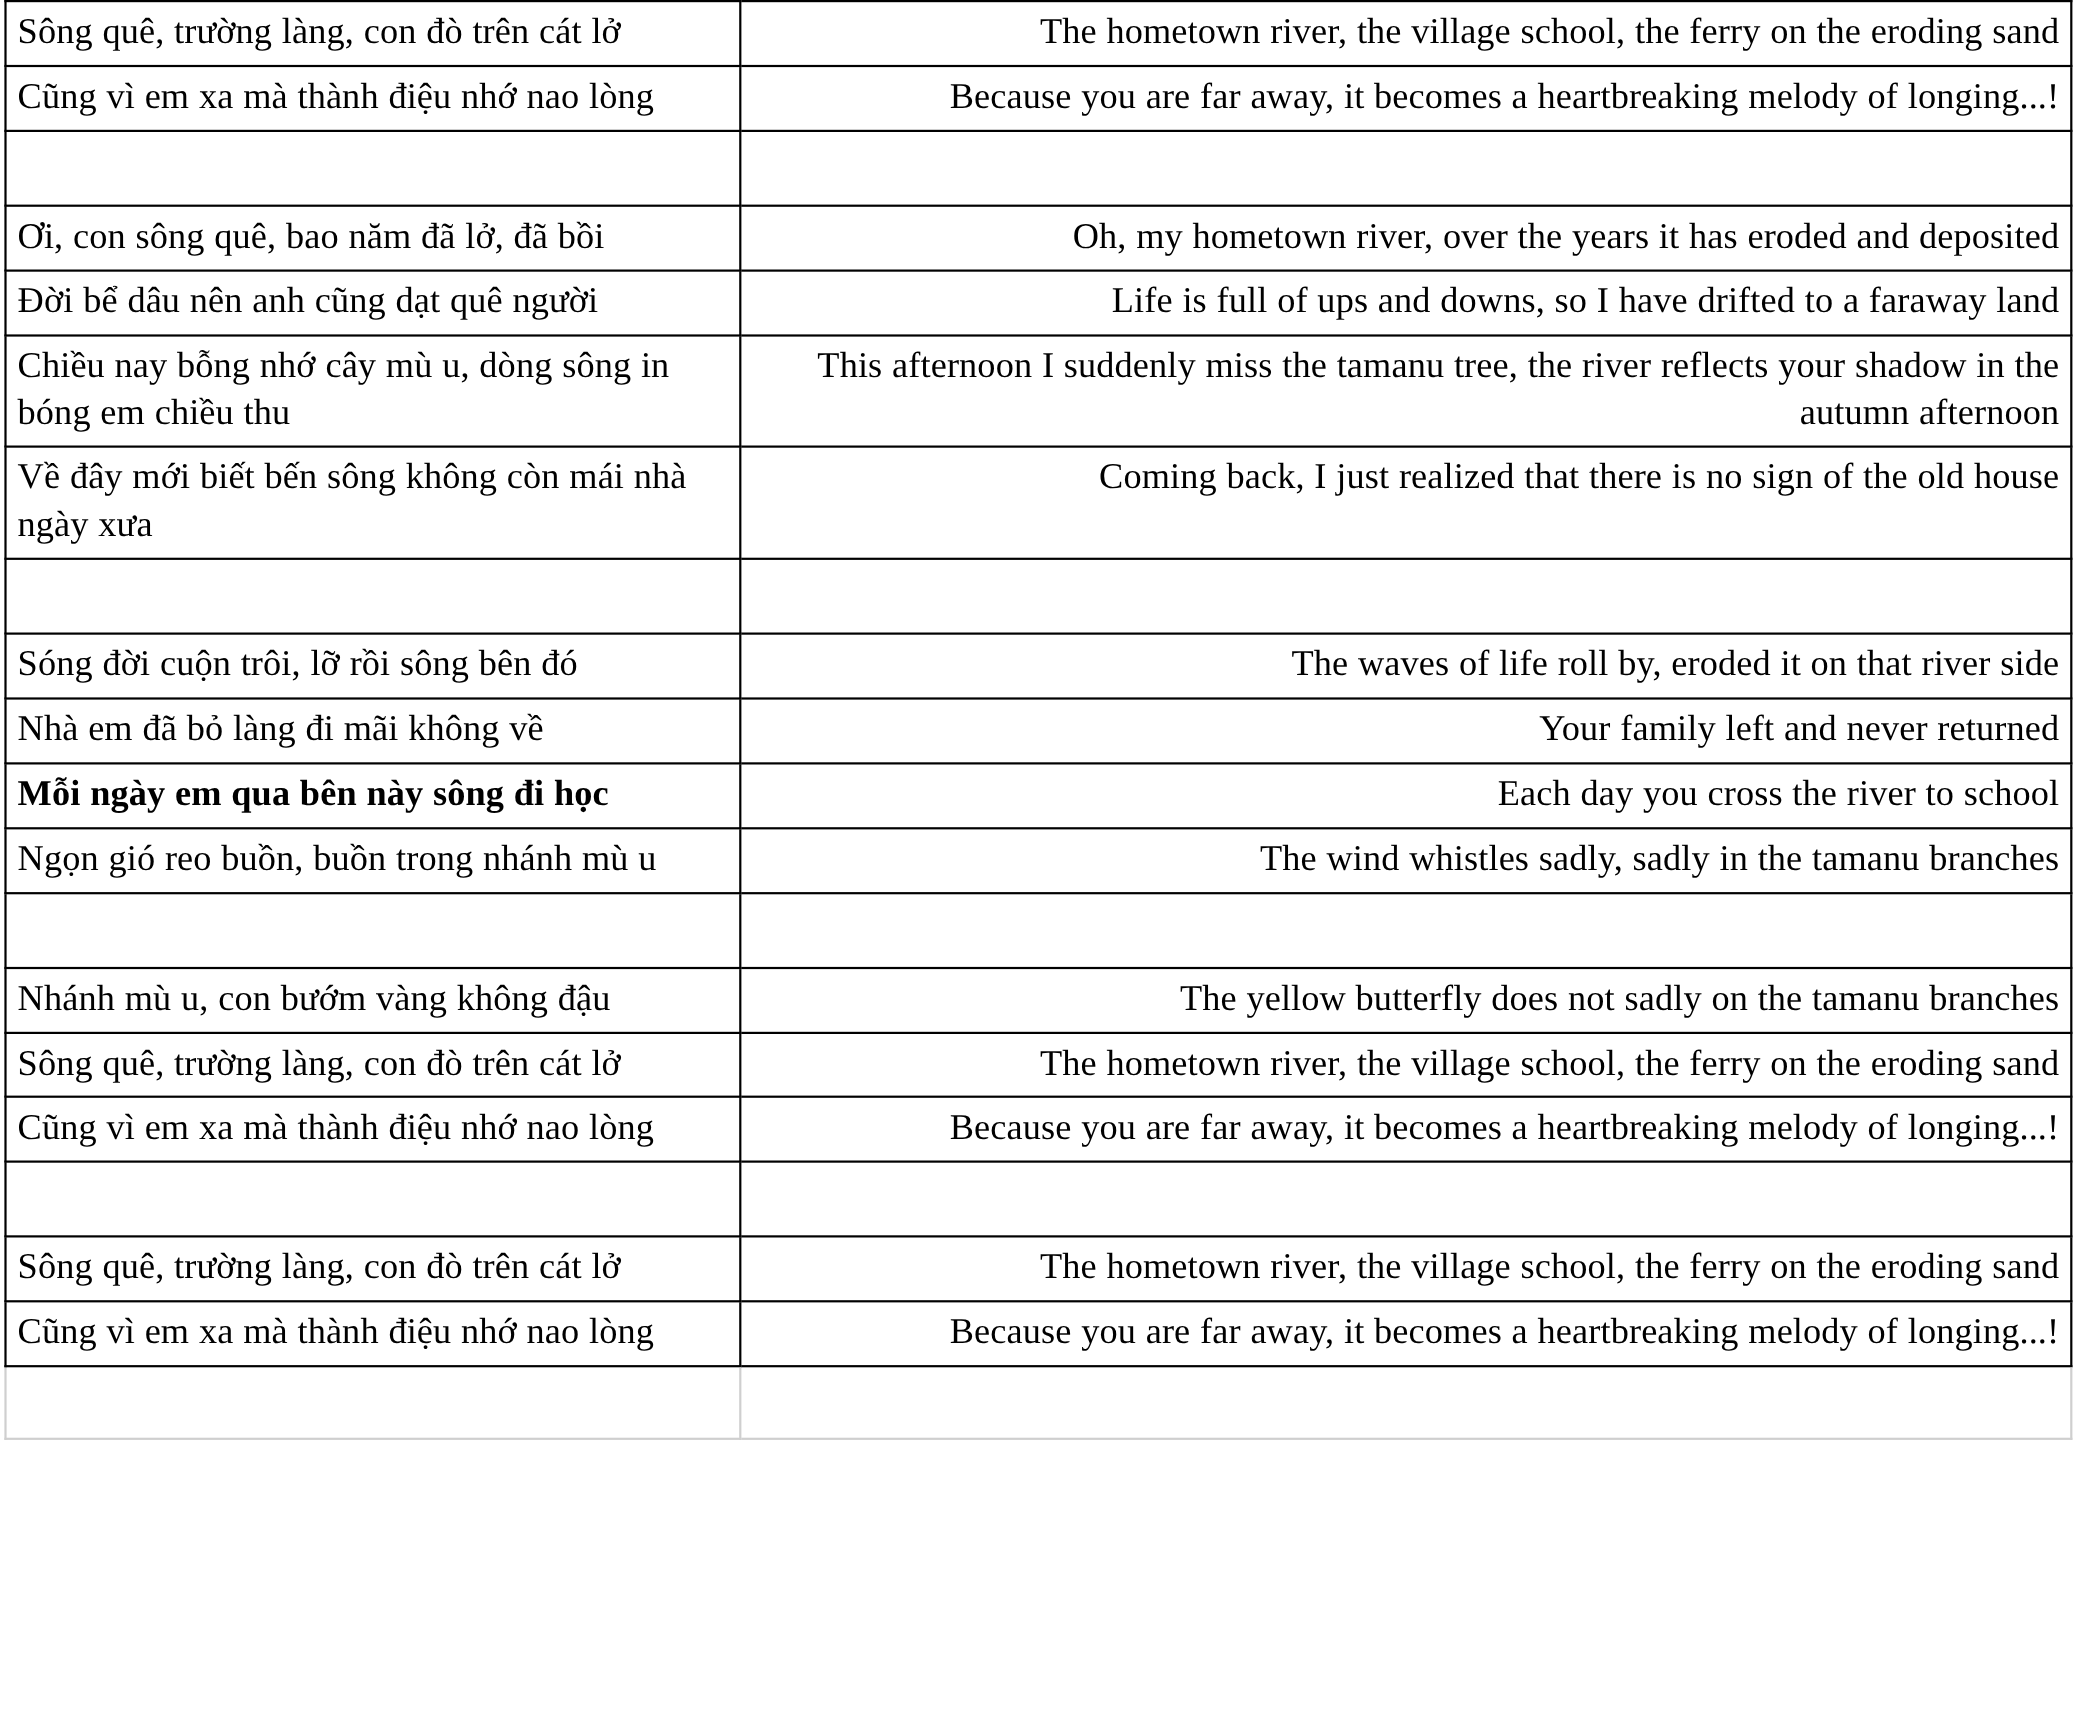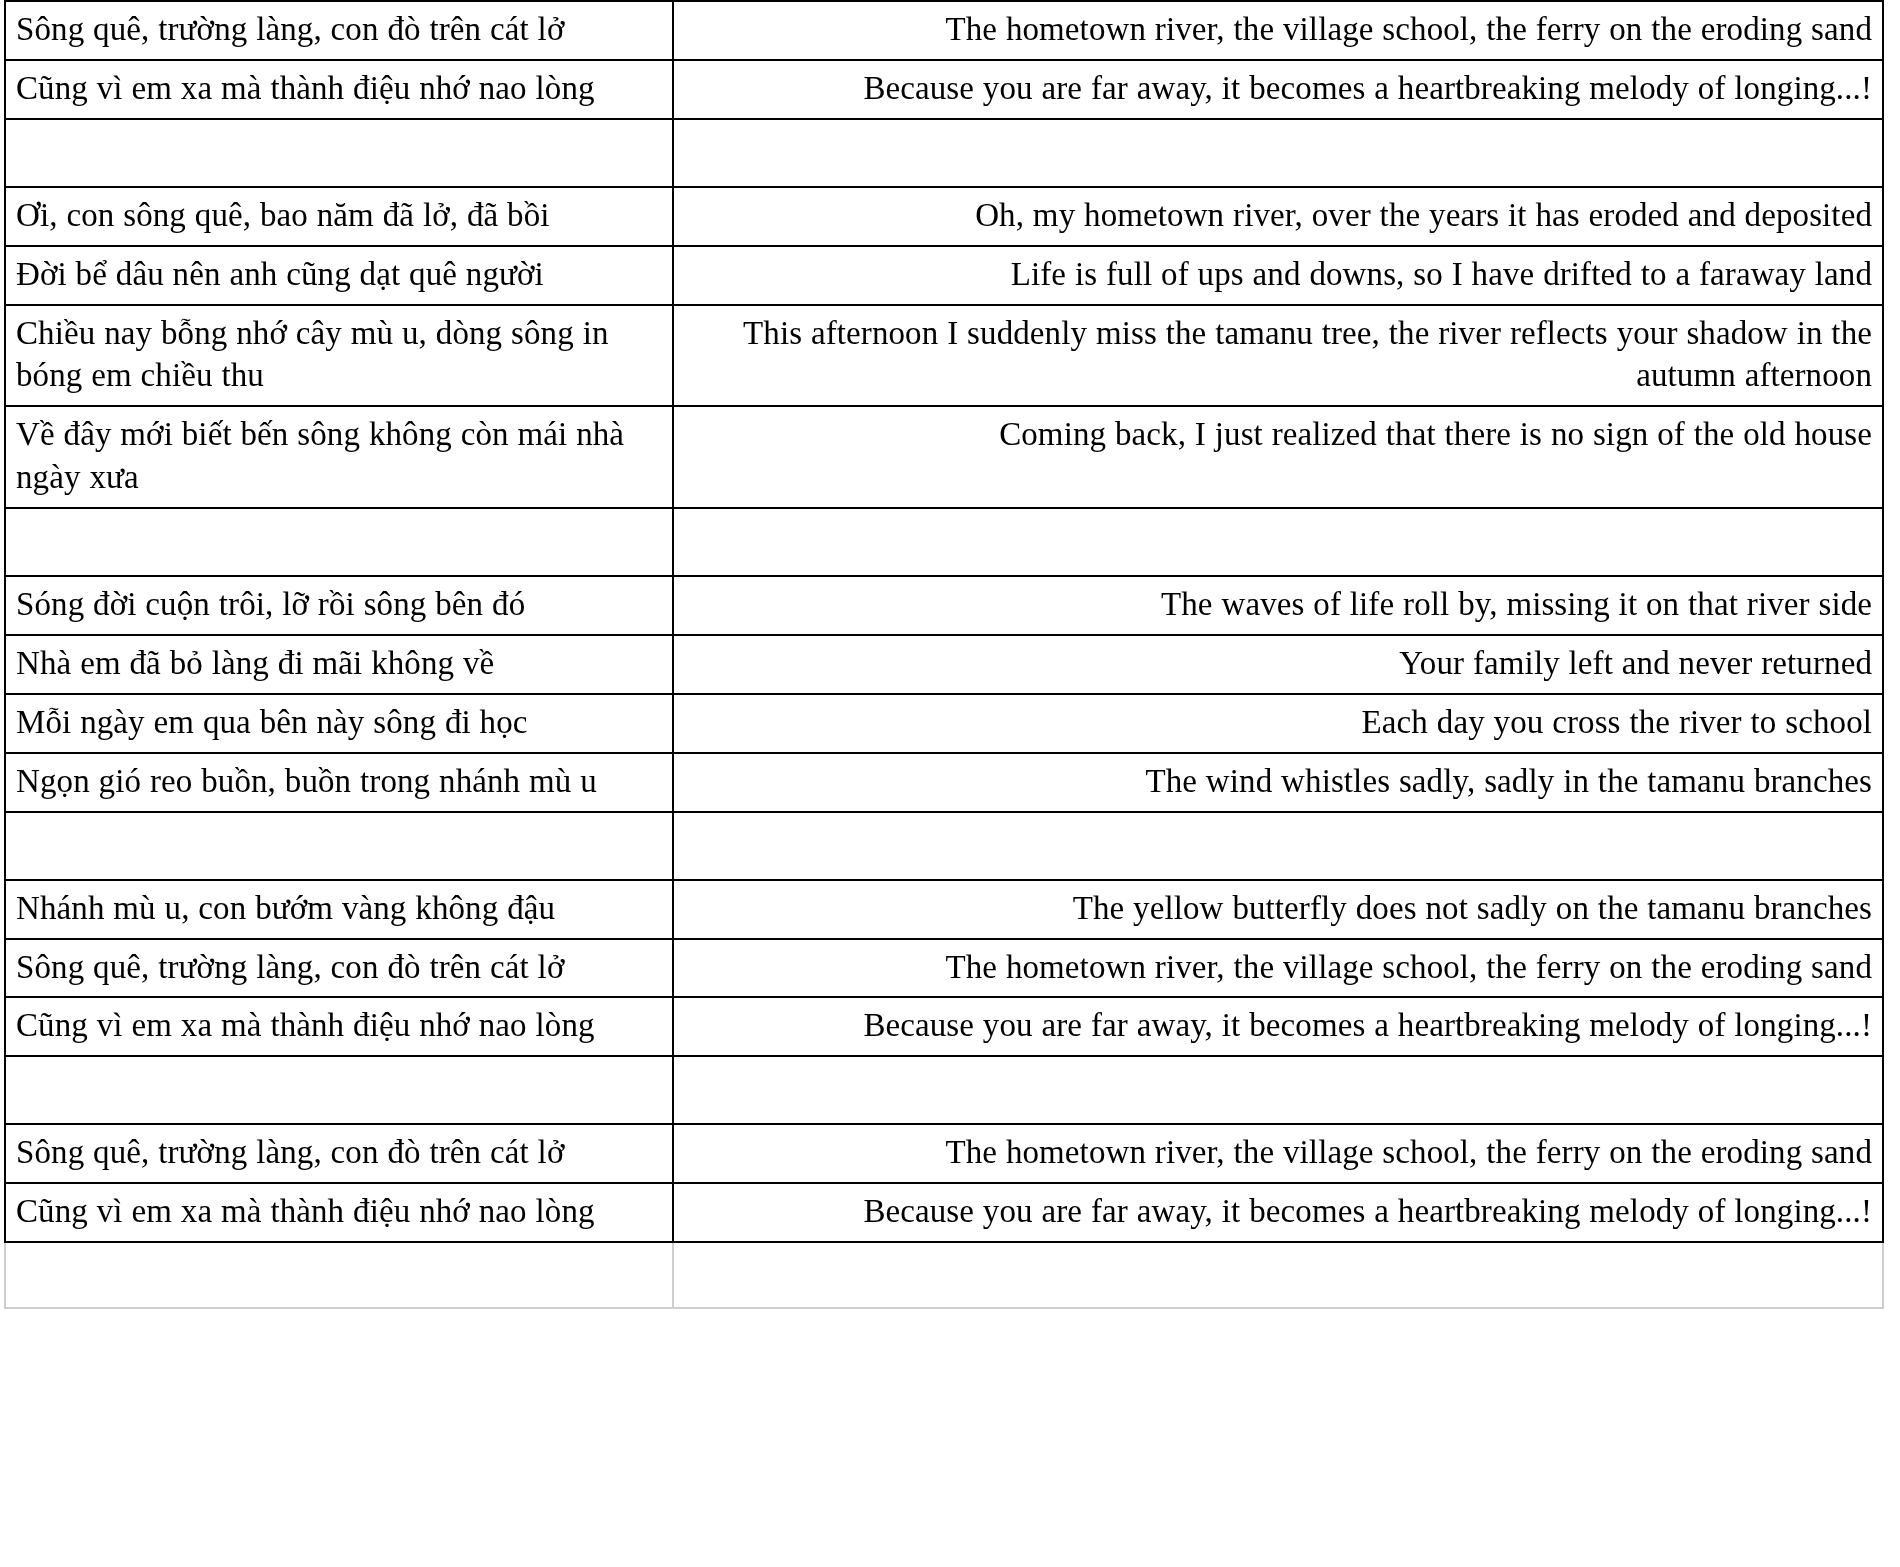--- a/index.html
+++ b/index.html
@@ -45,21 +45,21 @@
     padding-left: 14px;
     text-align: right;
   }
   tr.blank-row td {
     height: 52px;
   }
   tr.blank-row td .cell-text {
     min-height: 40px;
   }
   tr.bold-row td.src .cell-text {
-    font-weight: normal;
+    font-weight: bold;
   }
   tr.tail-row td {
     border-color: #cfcfcf;
     border-width: 2px;
     height: 50px;
   }
   .cell-text {
     display: block;
     white-space: normal;
   }
@@ -136,21 +136,21 @@
           </td>
           <td class="tgt">
             <span class="cell-text"></span>
           </td>
         </tr>
         <tr>
           <td class="src">
             <span class="cell-text">Sóng đời cuộn trôi, lỡ rồi sông bên đó</span>
           </td>
           <td class="tgt">
-            <span class="cell-text">The waves of life roll by, missing it on that river side</span>
+            <span class="cell-text">The waves of life roll by, eroded it on that river side</span>
           </td>
         </tr>
         <tr>
           <td class="src">
             <span class="cell-text">Nhà em đã bỏ làng đi mãi không về</span>
           </td>
           <td class="tgt">
             <span class="cell-text">Your family left and never returned</span>
           </td>
         </tr>

